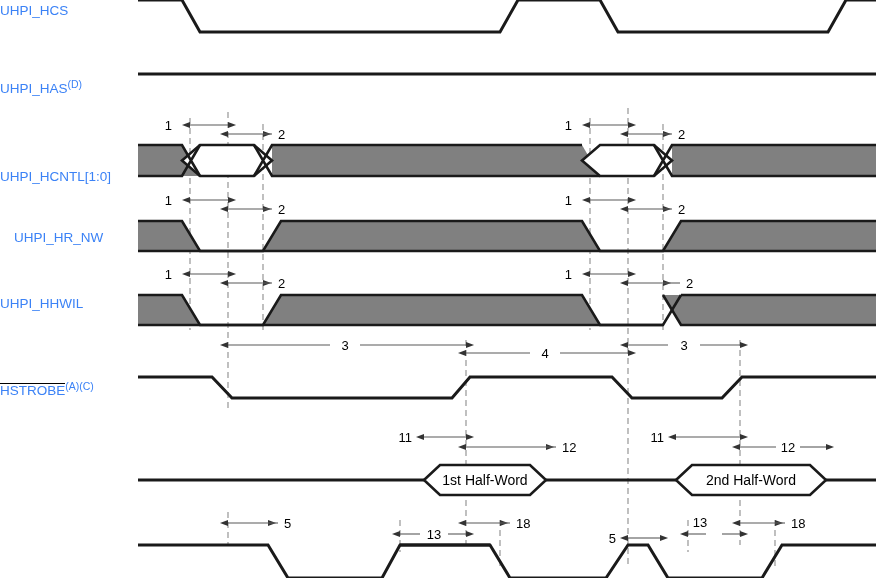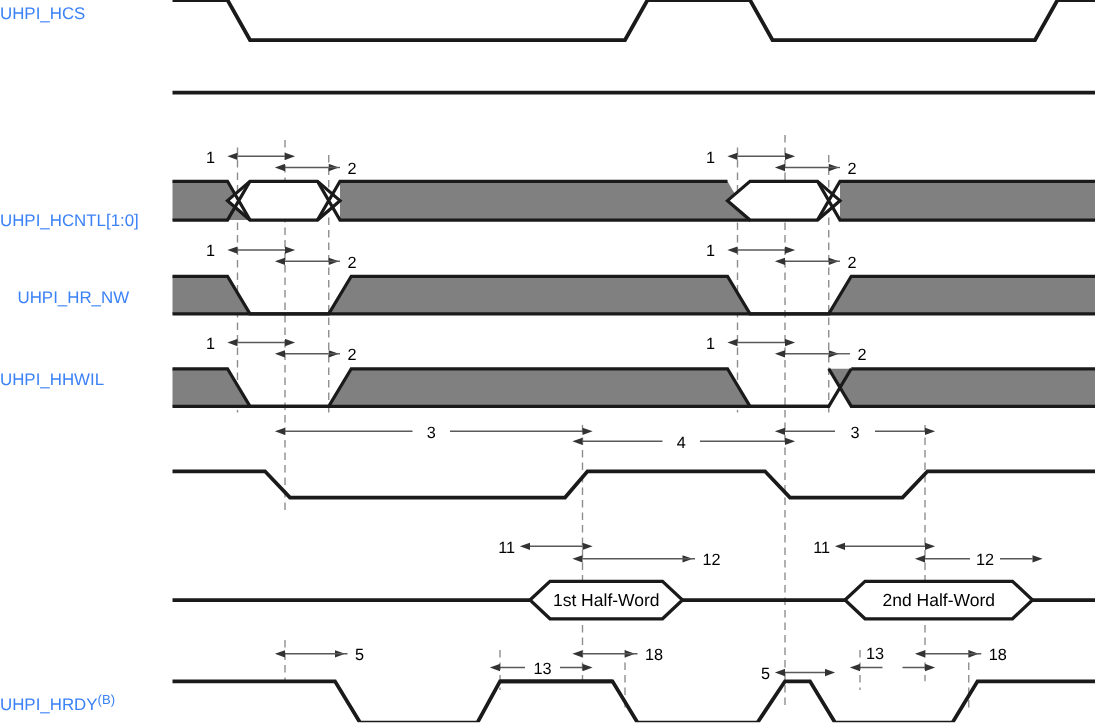--- a/index.html
+++ b/index.html
@@ -16,38 +16,41 @@
 </style>
 </head>
 <body>
 
 <div id="stage">
 
   <div class="sig-label" style="left:0;top:3px;width:131px;">
     <span>UHPI_HCS</span>
   </div>
 
+  <div class="sig-label" style="left:0;top:77px;width:131px;">
+    <span>UHPI_HAS</span><span class="sup">(D)</span>
+  </div>
 
   <div class="sig-label" style="left:0;top:169px;width:131px;">
     <span>UHPI_HCNTL[1:0]</span>
   </div>
 
   <div class="sig-label" style="left:0;top:230px;width:131px;padding-left:14px;">
     <span>UHPI_HR_NW</span>
   </div>
 
   <div class="sig-label" style="left:0;top:296px;width:131px;">
     <span>UHPI_HHWIL</span>
   </div>
 
-
-
-  <div class="sig-label" style="left:0;top:553px;width:131px;">
-    <span>UHPI_HRDY</span><span class="sup">(B)</span>
-  </div>
+  <div class="sig-label" style="left:0;top:379px;width:131px;">
+    <span class="ovl">HSTROBE</span><span class="sup">(A)(C)</span>
+  </div>
+
+
 
   <svg class="diagram" viewBox="0 0 876 578">
     <defs>
       <marker id="arL" markerWidth="9" markerHeight="9" refX="8.5" refY="3.2" orient="auto" markerUnits="userSpaceOnUse">
         <path d="M8.5,0.3 L8.5,6.1 L0.4,3.2 Z" fill="#333"></path>
       </marker>
       <marker id="arR" markerWidth="9" markerHeight="9" refX="0.5" refY="3.2" orient="auto" markerUnits="userSpaceOnUse">
         <path d="M0.5,0.3 L0.5,6.1 L8.6,3.2 Z" fill="#333"></path>
       </marker>
     </defs>

